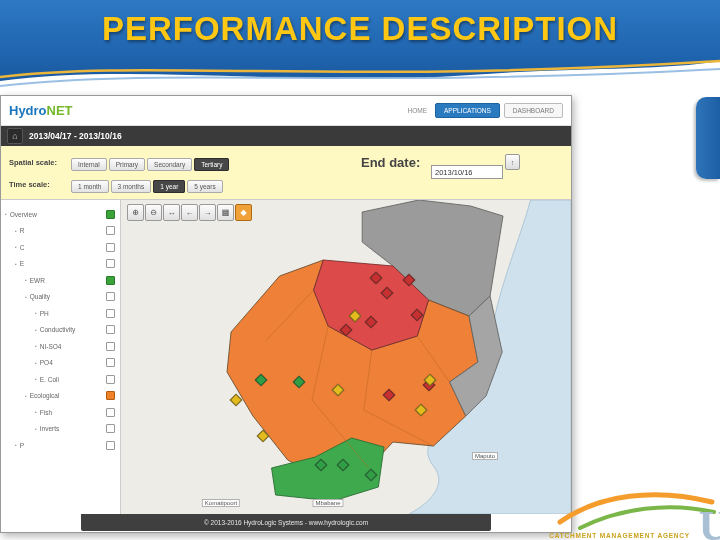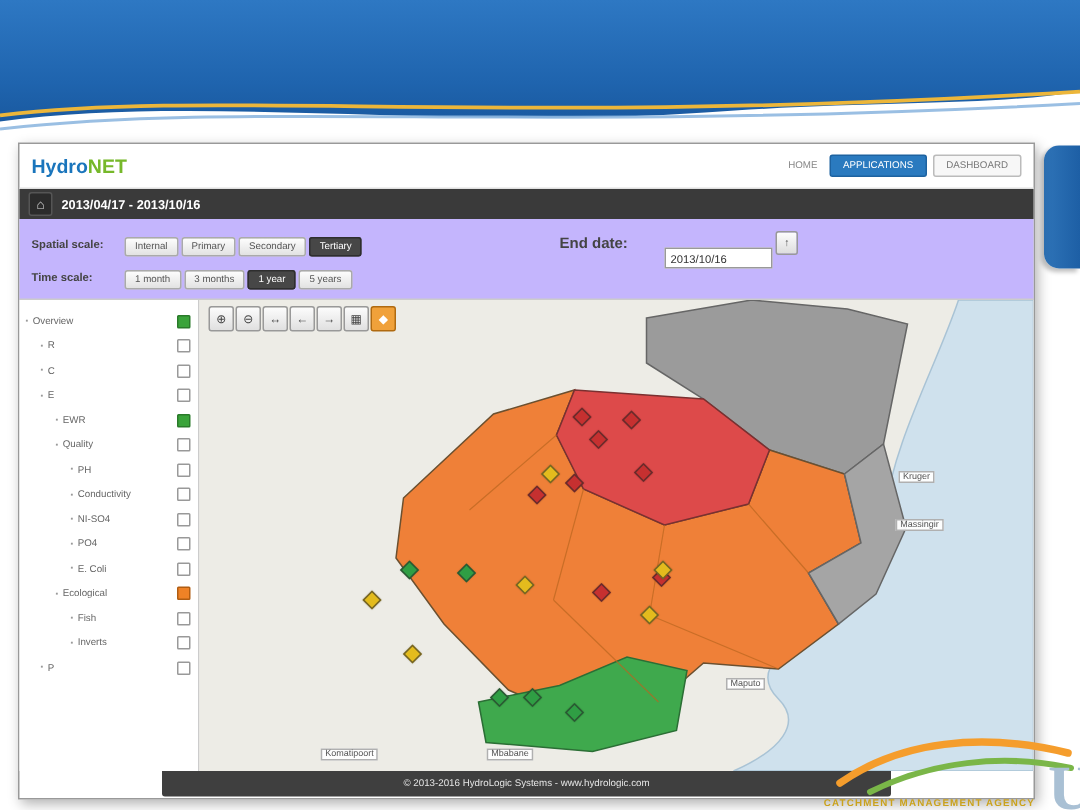--- a/index.html
+++ b/index.html
@@ -12,48 +12,48 @@
           background:linear-gradient(180deg,#2e78c3 0%,#1f64ae 60%,#17559a 100%);}
   .title{position:absolute;top:10px;left:0;width:100%;text-align:center;
          font-size:33px;font-weight:bold;color:#fdc713;letter-spacing:1px;
          text-shadow:1px 2px 3px rgba(0,0,0,.4);}
   .swoosh{position:absolute;bottom:-1px;left:0;}
   .ribbon{position:absolute;right:0;top:97px;width:24px;height:82px;
           background:linear-gradient(90deg,#2f74b8,#1d5fa5);
           border-radius:10px 0 0 10px;box-shadow:-2px 2px 3px rgba(0,0,0,.25);}
 
   
-  .app{position:absolute;left:12px;top:95px;width:678px;height:438px;
+  .app{position:absolute;left:0;top:95px;width:572px;height:438px;
        background:#fff;border:1px solid #999;box-sizing:border-box;
        box-shadow:2px 3px 8px rgba(0,0,0,.3);}
   .app-top{height:30px;display:flex;align-items:center;padding:0 8px;
            border-bottom:1px solid #e0e0e0;box-sizing:border-box;}
   .logo{font-size:13px;font-weight:bold;color:#1a75bc;}
   .logo .net{color:#76b82a;}
   .nav{margin-left:auto;display:flex;gap:4px;align-items:center;}
   .nav-plain{font-size:6.5px;color:#888;padding:2px 4px;}
   .nav-primary{font-size:6.5px;color:#fff;background:#2a7abf;border:1px solid #1d62a0;
                border-radius:2px;padding:3px 8px;}
   .nav-outline{font-size:6.5px;color:#777;background:#f7f7f7;border:1px solid #bbb;
                border-radius:2px;padding:3px 8px;}
 
   .datebar{height:20px;background:#3a3a3a;color:#fff;display:flex;align-items:center;
            font-size:8.5px;font-weight:bold;padding:0 6px;gap:6px;}
   .home-ico{width:14px;height:14px;background:#2b2b2b;border:1px solid #555;color:#ddd;
             font-size:9px;display:flex;align-items:center;justify-content:center;border-radius:2px;}
 
-  .filters{height:54px;background:#c4b5fd;border-bottom:1px solid #ccc;position:relative;
+  .filters{height:54px;background:#fef9c3;border-bottom:1px solid #ccc;position:relative;
            padding:5px 8px;box-sizing:border-box;}
   .frow{display:flex;align-items:center;height:22px;position:relative;}
   .flabel{font-size:7.5px;font-weight:bold;color:#444;width:62px;}
   .fbtn{font-size:6.5px;color:#555;background:linear-gradient(#fdfdfd,#e2e2e2);
         border:1px solid #aaa;border-radius:2px;padding:2px 6px;margin-right:2px;}
   .fbtn.sel{background:#474747;color:#fff;border-color:#2e2e2e;}
   .fright{position:absolute;left:352px;top:0;height:22px;display:flex;align-items:center;}
-  .flabel2{font-size:10px;font-weight:bold;color:#444;width:70px;}
+  .flabel2{font-size:13px;font-weight:bold;color:#444;width:70px;}
   .dateinput{width:64px;height:12px;font-size:7.5px;border:1px solid #999;background:#fff;
              padding:0 3px;color:#333;font-family:"Liberation Sans",sans-serif;margin-top:20px;}
   .spinbtn{width:13px;height:14px;margin-left:2px;background:linear-gradient(#fdfdfd,#ddd);
            border:1px solid #999;border-radius:2px;font-size:7px;color:#555;
            display:flex;align-items:center;justify-content:center;}
 
   .content{display:flex;height:314px;}
   .tree{width:120px;background:#fff;border-right:1px solid #ccc;padding-top:6px;
         box-sizing:border-box;overflow:hidden;}
   .trow{display:flex;align-items:center;height:16.5px;padding-right:5px;}
@@ -89,20 +89,21 @@
                 color:#a9c0d4;font-family:"Liberation Serif",serif;}
   .agency{position:absolute;right:30px;bottom:1px;font-size:6.5px;font-weight:bold;
           color:#caa21d;letter-spacing:.8px;white-space:nowrap;}
 </style>
 </head>
 <body>
 
 <div class="slide">
 
   <div class="header">
+    <div class="title">PERFORMANCE DESCRIPTION</div>
     <svg class="swoosh" width="720" height="34" viewBox="0 0 720 34">
       <path d="M0,34 L0,22 C130,4 300,28 470,16 C580,8 660,12 720,2 L720,34 Z" fill="#ffffff"></path>
       <path d="M0,18 C150,0 330,26 720,2" stroke="#ecb63a" stroke-width="2.5" fill="none"></path>
       <path d="M0,27 C170,8 350,30 720,10" stroke="#8fb8e0" stroke-width="2" fill="none" opacity="0.9"></path>
     </svg>
   </div>
   <div class="ribbon"></div>
 
   <div class="app">
 

